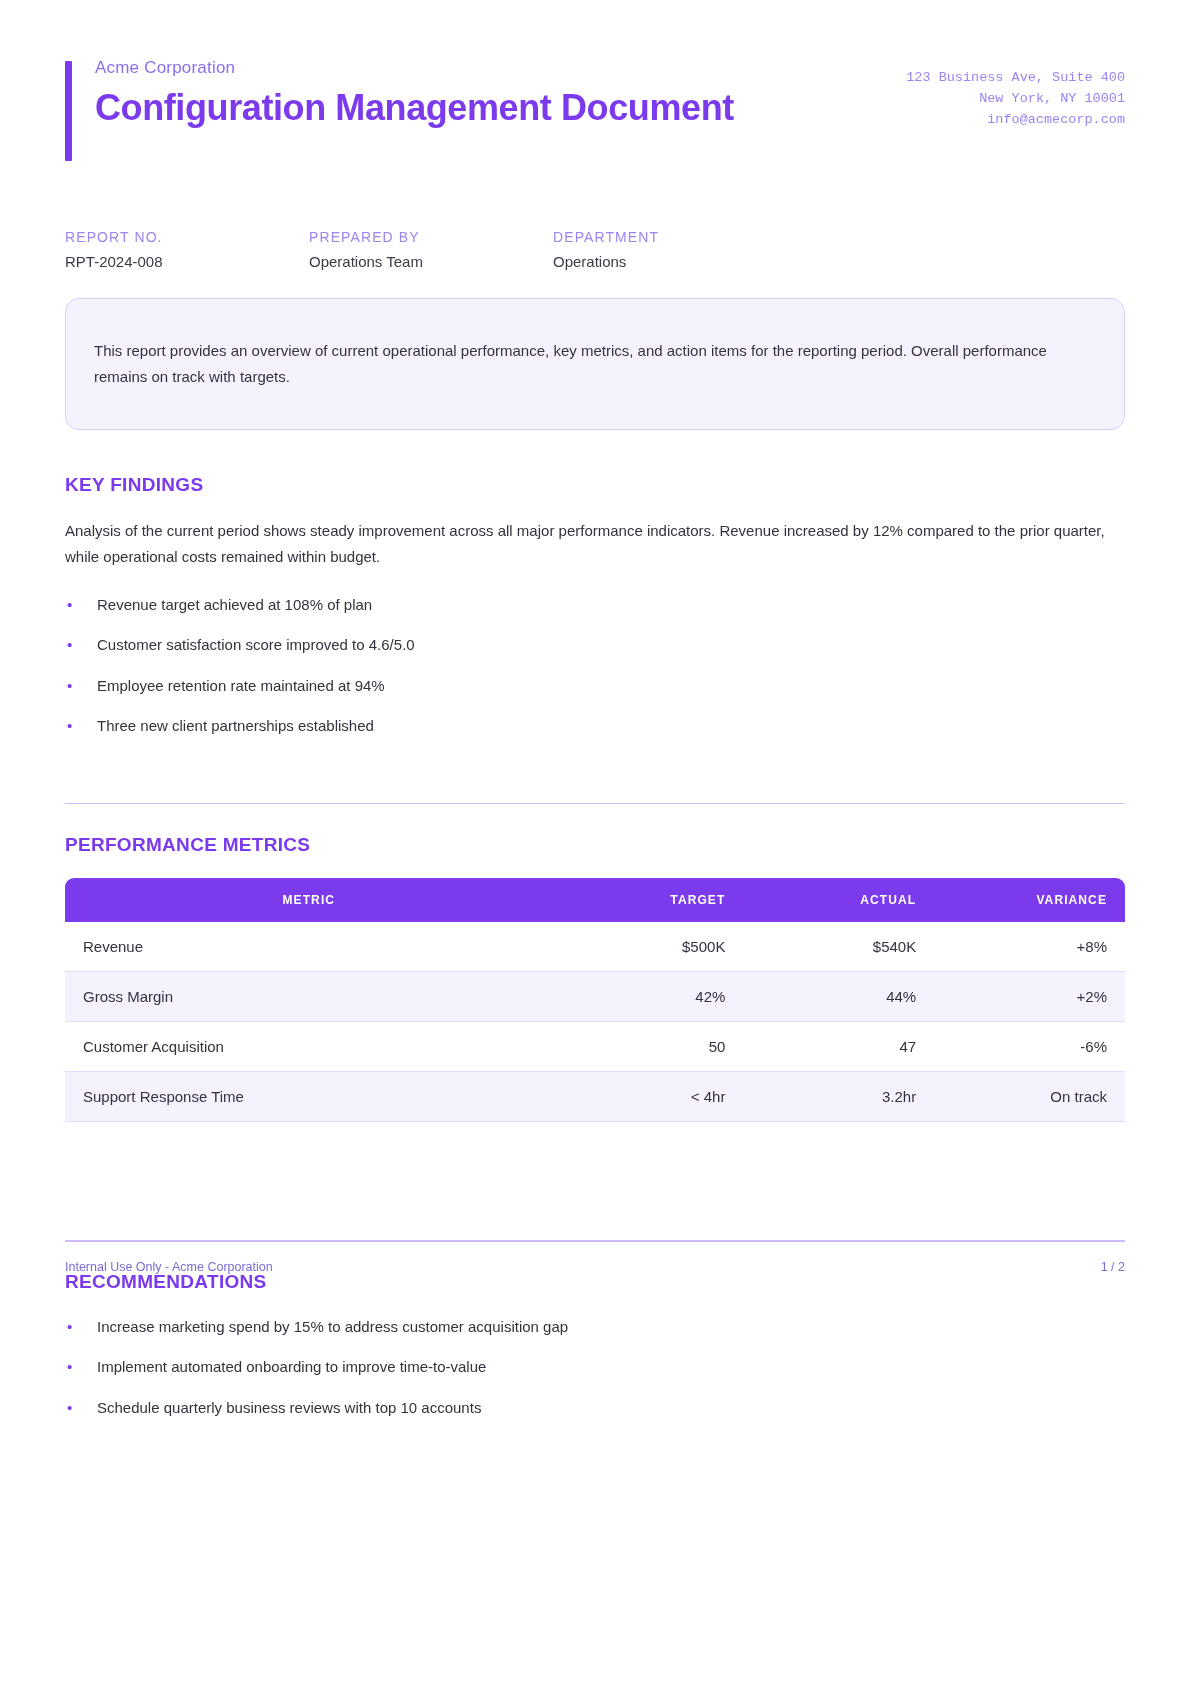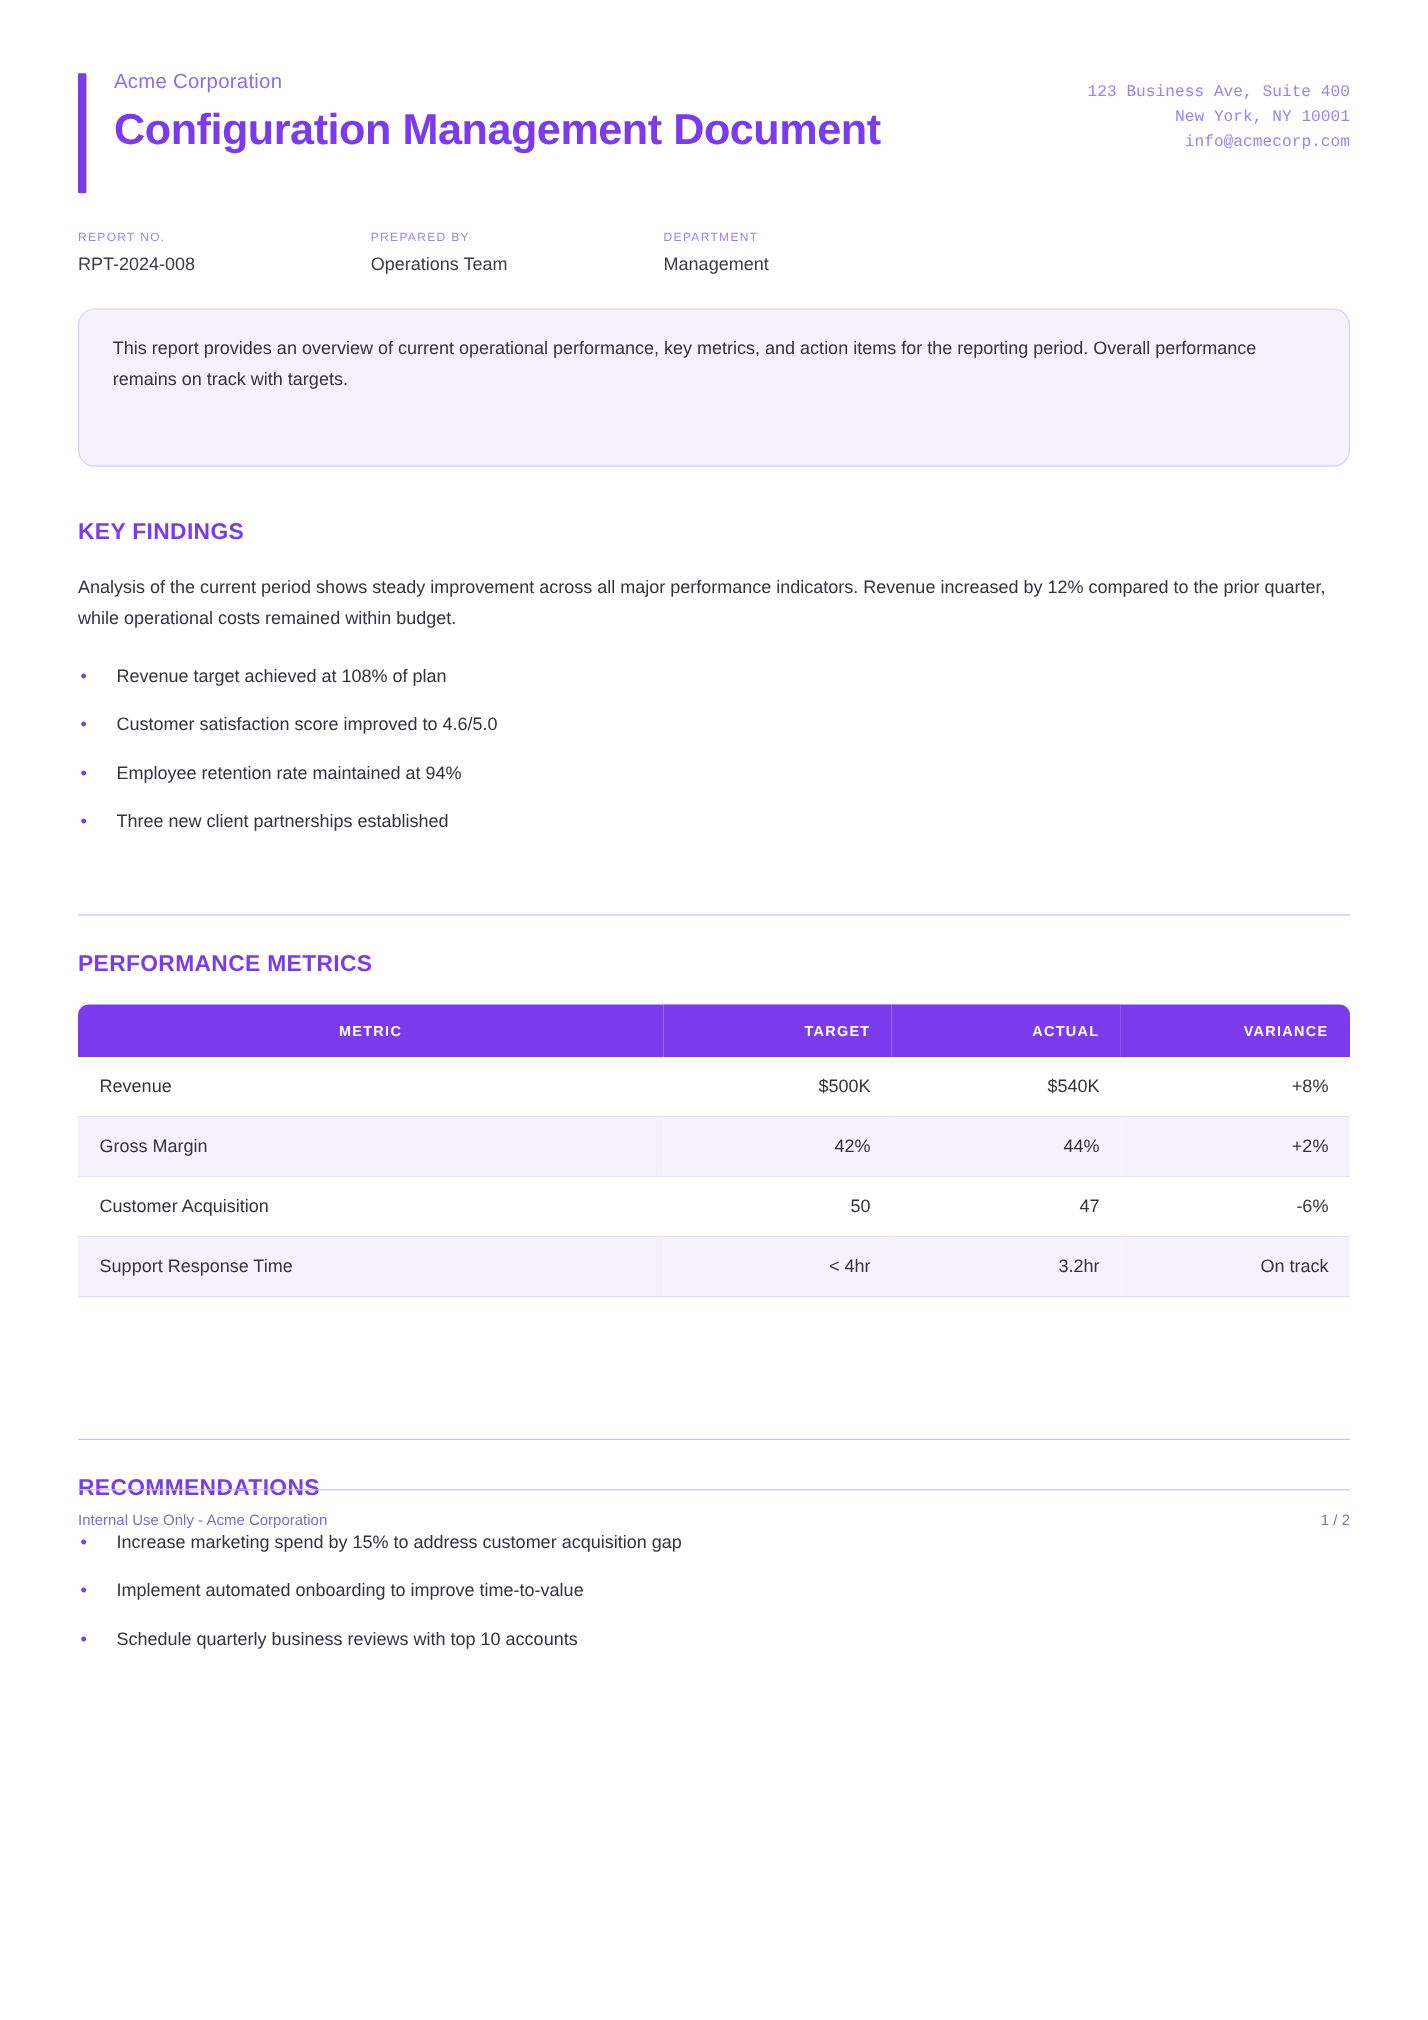--- a/index.html
+++ b/index.html
@@ -59,38 +59,39 @@
     font-family: Liberation Mono, monospace;
   }
 
   
   .meta-row {
     display: flex;
     margin-top: 62px;
   }
   .meta-item { width: 244px; }
   .meta-label {
-    font-size: 10px;
+    font-size: 14px;
     letter-spacing: 1.1px;
     color: #9b83f2;
     text-transform: uppercase;
     margin-bottom: 8px;
+    margin-top: 36px;
   }
   .meta-value {
     font-size: 15px;
     color: #3b3b48;
   }
 
   
   .summary-box {
     margin-top: 28px;
     border: 1px solid #d8cdfb;
     background: #f5f2fe;
     border-radius: 14px;
-    padding: 20px 28px 30px 28px;
+    padding: 39px 28px 30px 28px;
     min-height: 132px;
   }
   .summary-text {
     font-size: 15px;
     line-height: 1.75;
     color: #33333f;
   }
 
   
   .section { margin-top: 44px; }
@@ -205,21 +206,21 @@
     <div class="meta-item">
       <div class="meta-label">REPORT NO.</div>
       <div class="meta-value">RPT-2024-008</div>
     </div>
     <div class="meta-item">
       <div class="meta-label">PREPARED BY</div>
       <div class="meta-value">Operations Team</div>
     </div>
     <div class="meta-item">
       <div class="meta-label">DEPARTMENT</div>
-      <div class="meta-value">Management</div>
+      <div class="meta-value">Operations</div>
     </div>
   </div>
 
   <div class="summary-box">
     <div class="summary-text">This report provides an overview of current operational performance, key metrics, and action items for the reporting period. Overall performance remains on track with targets.</div>
   </div>
 
   <div class="section">
     <div class="section-title">KEY FINDINGS</div>
     <div class="body-text">Analysis of the current period shows steady improvement across all major performance indicators. Revenue increased by 12% compared to the prior quarter, while operational costs remained within budget.</div>

